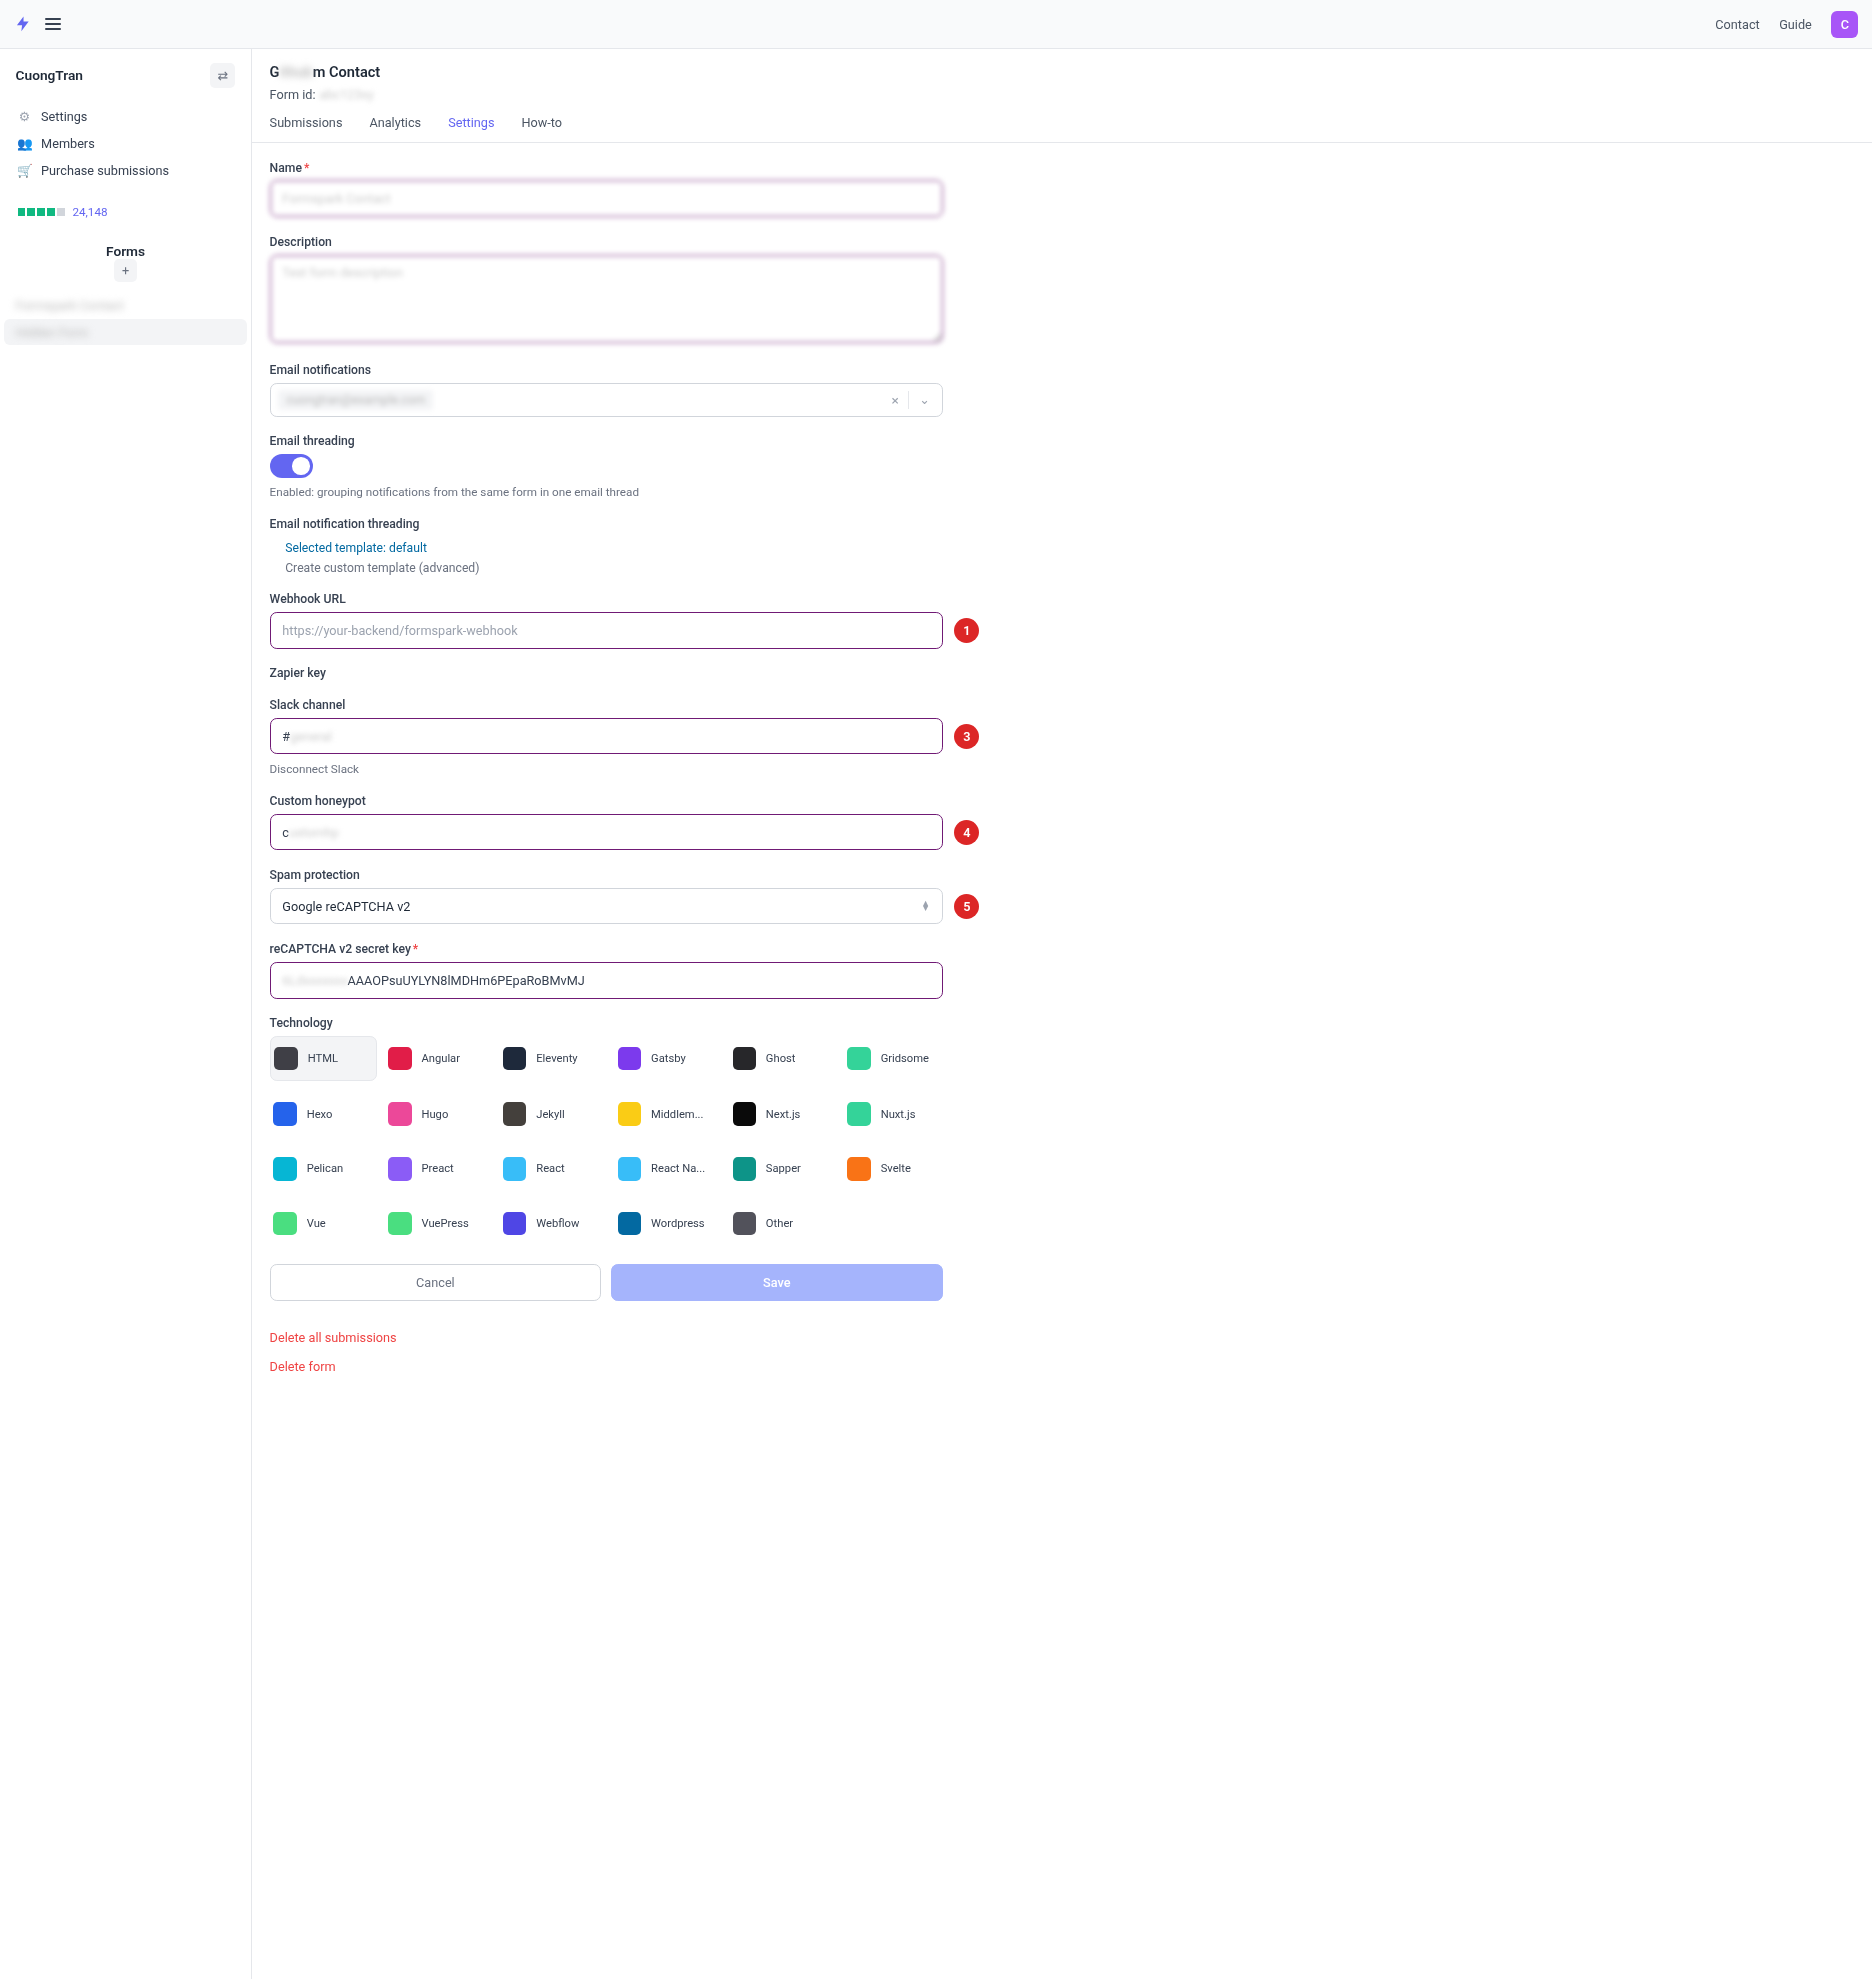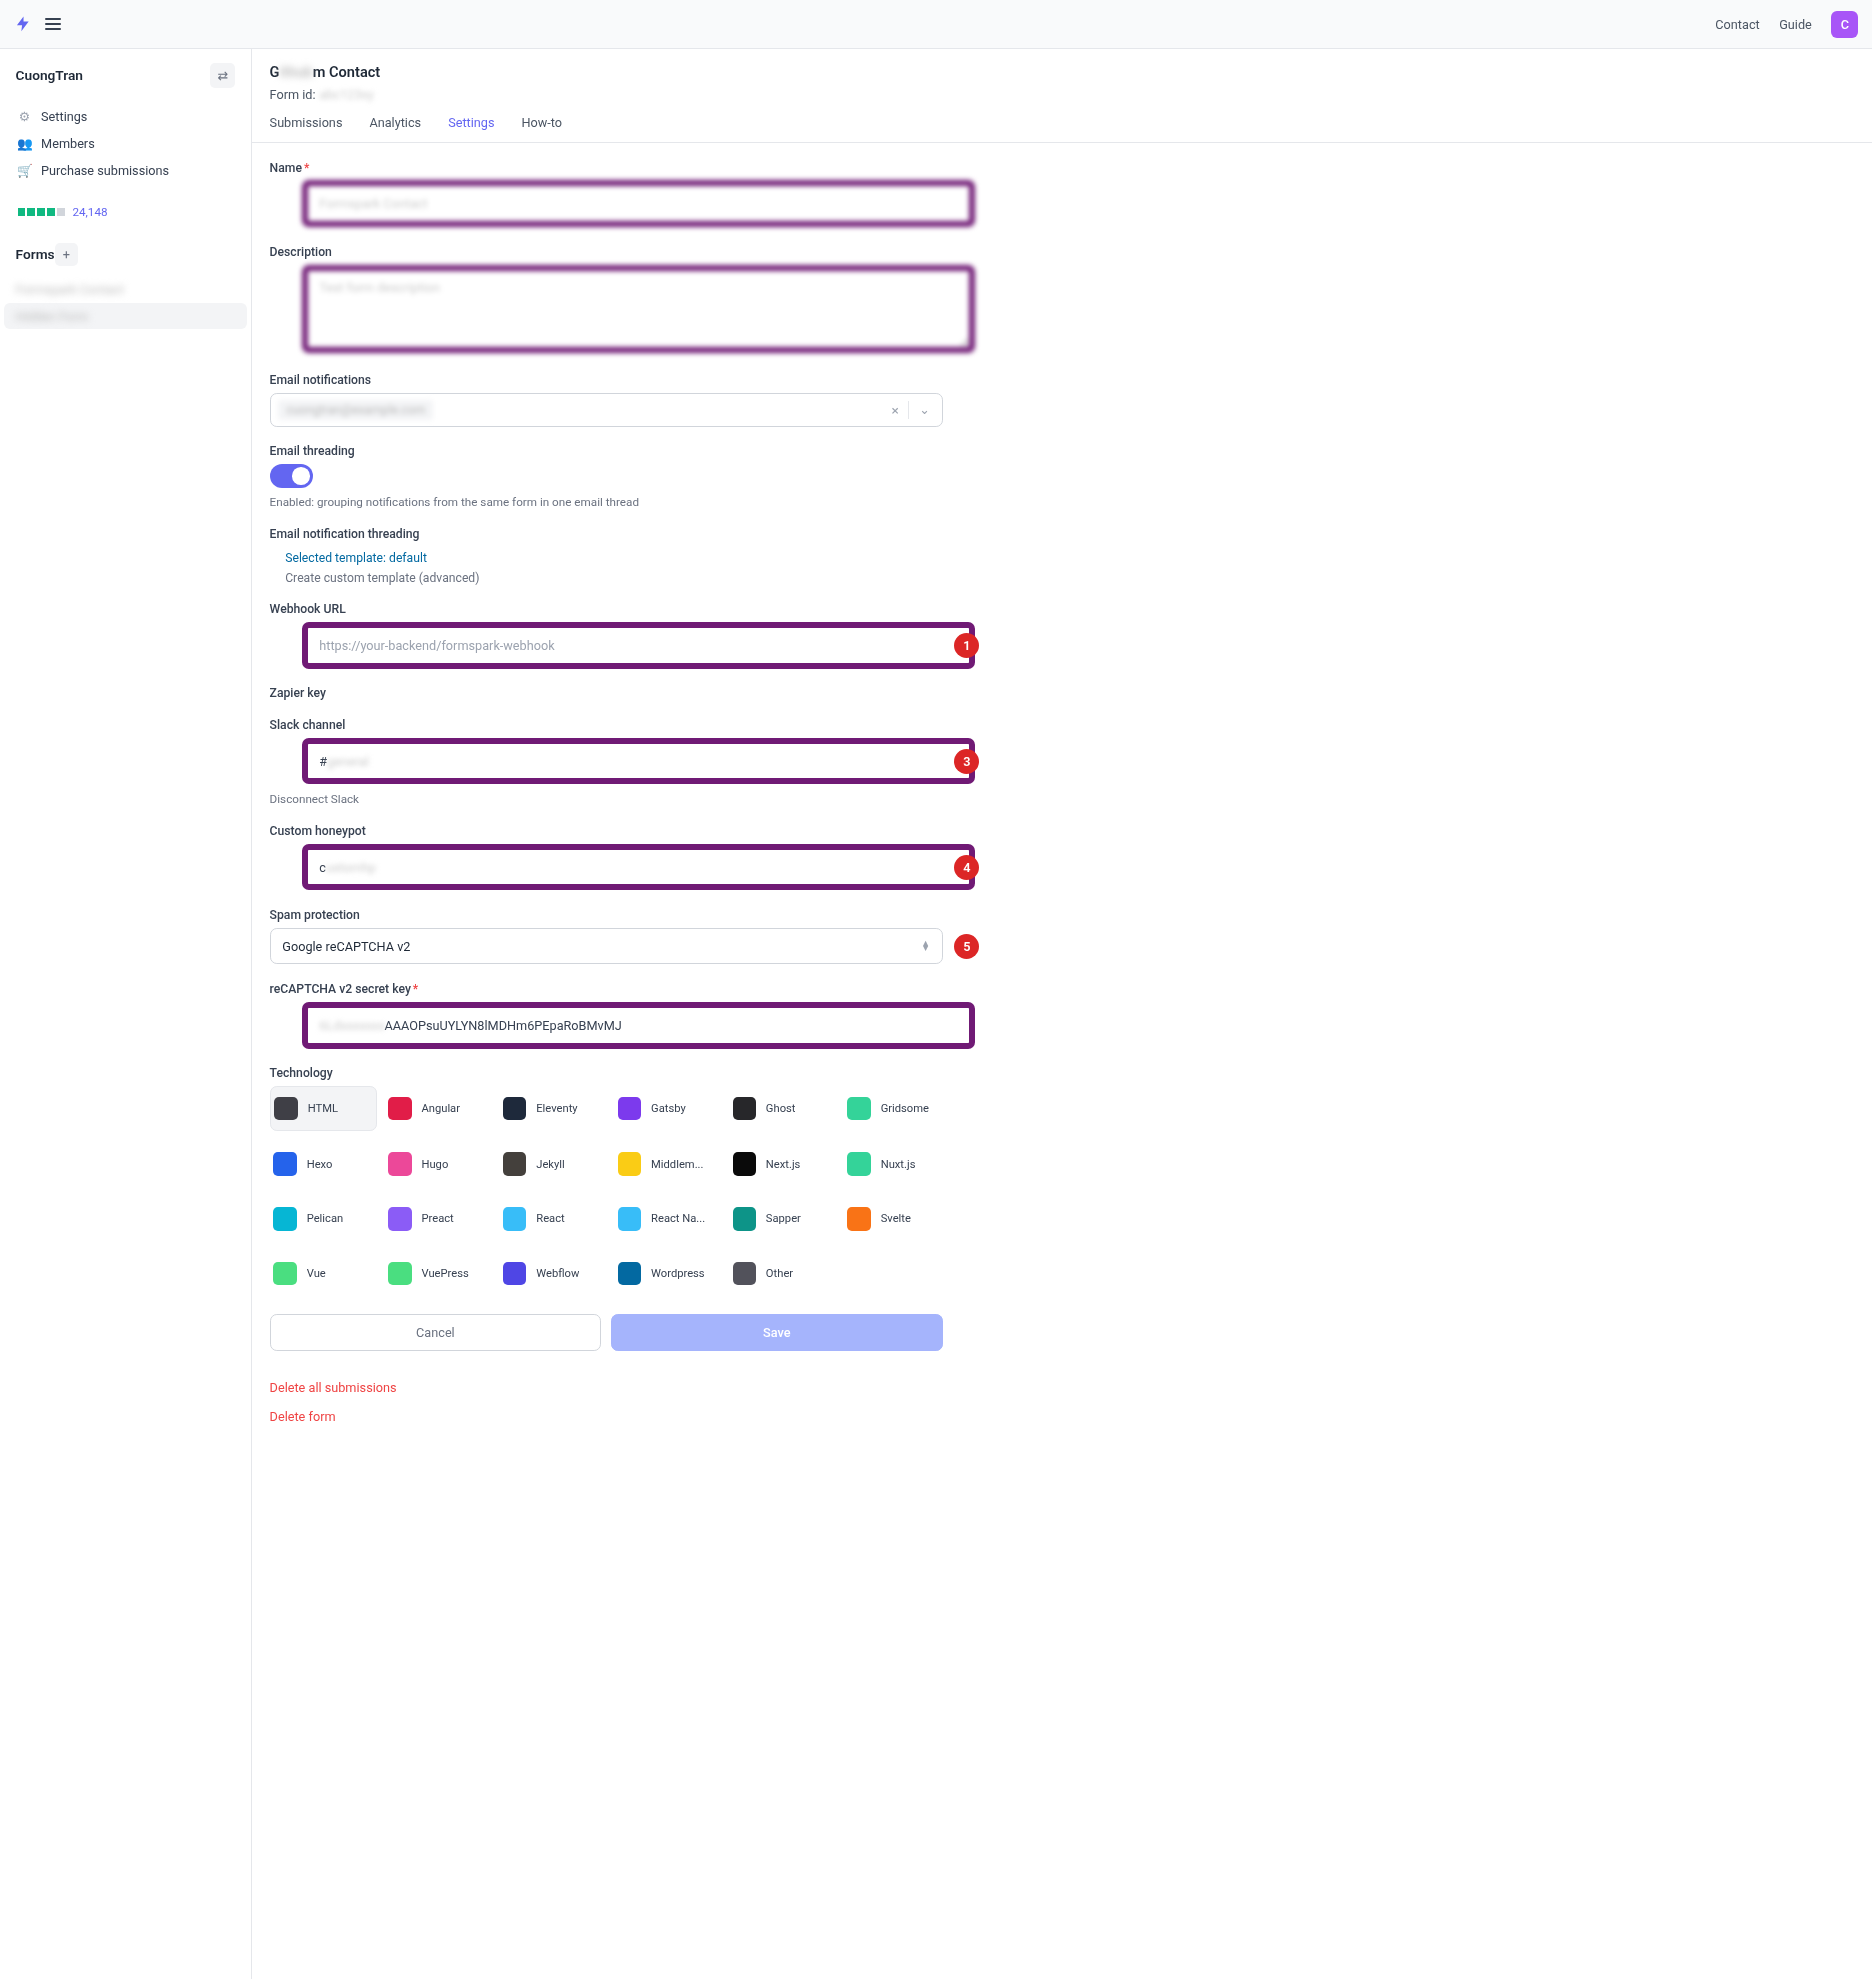--- a/index.html
+++ b/index.html
@@ -23,40 +23,40 @@
 .swap-icon { width:25px; height:25px; border-radius:4.9px; background:#f3f4f6; display:flex; align-items:center; justify-content:center; color:#6b7280; cursor:pointer; }
 .side-nav { padding:5.9px 7.8px 13.7px; }
 .side-item { display:flex; align-items:center; gap:9.8px; padding:5.9px 9.8px; border-radius:5.9px; color:#374151; cursor:pointer; font-size:12.7px; }
 .side-item .mini-icon { width:13.7px; text-align:center; color:#9ca3af; }
 .rating-row { display:flex; align-items:center; gap:7.8px; padding:7.8px 17.6px 13.7px; }
 .rating-blocks { display:flex; gap:2px; }
 .rating-blocks span { width:7.8px; height:7.8px; background:#10b981; }
 .rating-blocks span.muted { background:#d1d5db; }
 .rating-count { color:#6366f1; font-size:11.7px; }
 
-.forms-header { display:flex; align-items:center; padding:9.8px 15.6px 7.8px; }
+.forms-header { display:flex; align-items:center; padding:9.8px 15.6px 7.8px;flex-direction:column; }
 .forms-header .lbl { font-weight:600; font-size:13.7px; }
 .plus-btn { width:23.4px; height:23.4px; border-radius:4.9px; background:#f3f4f6; display:flex; align-items:center; justify-content:center; color:#6b7280; cursor:pointer; }
 .form-list { padding:2px 3.9px; }
 .form-list-item { padding:5.9px 11.7px; border-radius:5.9px; font-size:12.7px; color:#999; }
 .form-list-item.active { background:#f3f4f6; }
 
 .main { flex:1; padding:0; }
 .main-header { padding:13.7px 17.6px 0; border-bottom:1px solid #e5e7eb; }
 .page-title { font-size:14.6px; font-weight:600; margin-bottom:5.9px; }
 .form-id-row { font-size:12.7px; color:#4b5563; display:flex; align-items:center; gap:3.9px; margin-bottom:13.7px; }
 .tabs { display:flex; gap:27px; }
 .tab { padding:0 0 11.7px; font-size:12.7px; color:#4b5563; cursor:pointer; }
 .tab.active { color:#6366f1; }
 
 .content { padding:17.6px; max-width:975px; }
 .section-label { font-size:12.2px; color:#374151; font-weight:500; margin-bottom:5.9px; display:flex; align-items:center; gap:2px; }
 .section-label .req { color:#ef4444; }
 .field-block { margin-bottom:17.6px; }
-.field-input { width:673px; max-width:100%; border:6px solid #701a75; border-radius:6.8px; padding:9.8px 11.7px; font-size:12.7px; font-family:inherit; color:#374151; outline:none;margin-left:32px; }
+.field-input { width:673px; max-width:100%; border:1px solid #701a75; border-radius:6.8px; padding:9.8px 11.7px; font-size:12.7px; font-family:inherit; color:#374151; outline:none; }
 .field-input.description { height:88px; resize:both; }
 .field-input::placeholder { color:#9ca3af; }
 .field-note { font-size:11.7px; color:#6b7280; margin-top:7.8px; }
 
 .email-select { width:673px; border:1px solid #d1d5db; border-radius:6.8px; padding:5.9px 7.8px; display:flex; align-items:center; justify-content:space-between; }
 .email-select .chip { background:#f3f4f6; border-radius:2.9px; padding:2.9px 7.8px; font-size:12.2px; color:#bbb; filter:blur(2.9px); }
 .email-select .sel-right { display:flex; align-items:center; gap:5.9px; color:#9ca3af; }
 .email-select .sel-x { font-size:13.7px; cursor:pointer; padding:2px 3.9px; }
 .email-select .sel-divider { width:1px; height:17.6px; background:#e5e7eb; }
 .email-select .sel-caret { cursor:pointer; padding:2px 3.9px; }

